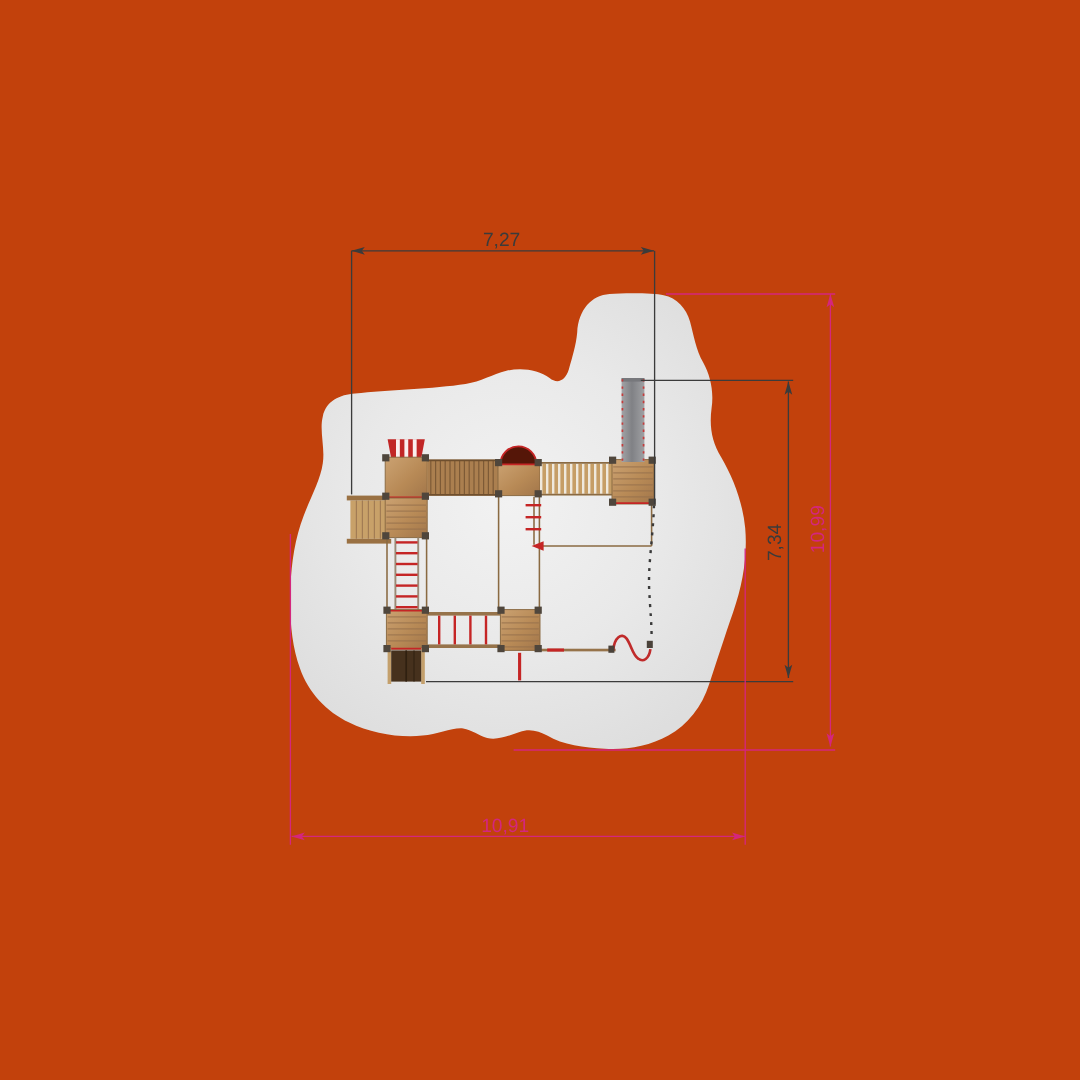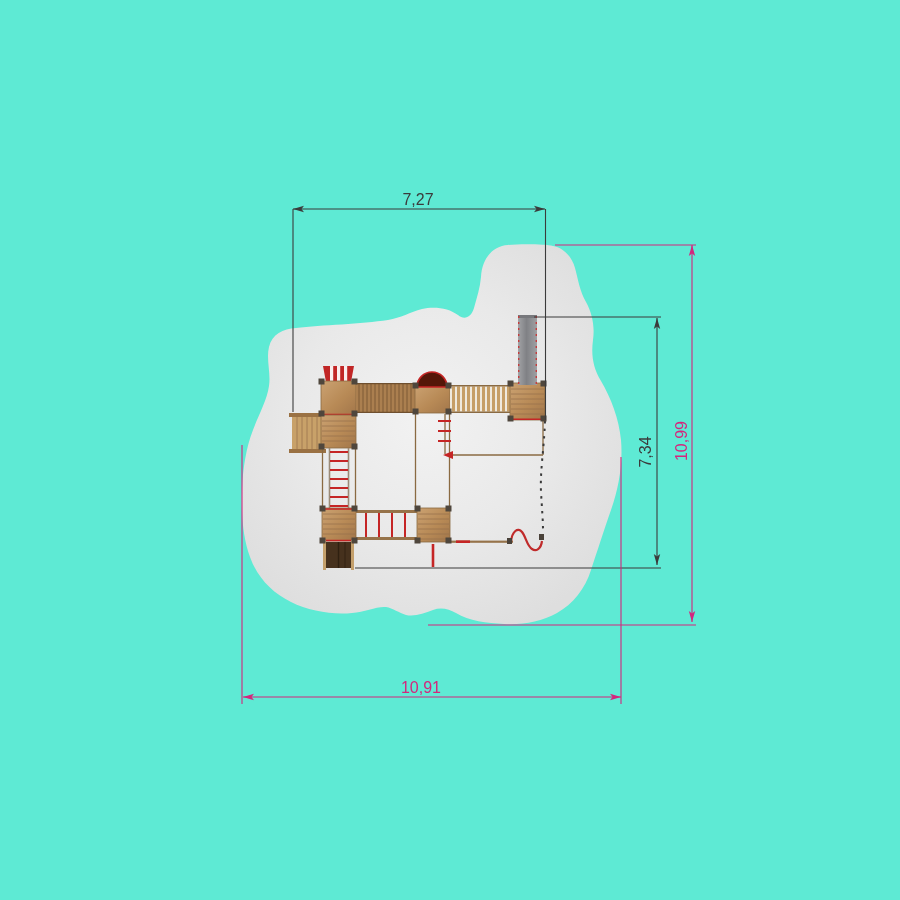--- a/index.html
+++ b/index.html
@@ -2,21 +2,21 @@
 <html style="--dim-dark: #3b3b3b; --dim-magenta: #d4267d; --red-accent: #c52525; --wood-dark: #7d5a36;"><head>
 <meta charset="utf-8">
 <style>
   :root{
     --dim-dark:#3b3b3b;
     --dim-magenta:#d4267d;
     --wood-dark:#7d5a36;
     --red-accent:#c52525;
   }
   html,body{margin:0;padding:0;background:#ffffff;}
-  .canvas{position:relative;width:900px;height:900px;background:#5eead4;overflow:hidden;
+  .canvas{position:relative;width:900px;height:900px;background:#c2410c;overflow:hidden;
           font-family:"Liberation Sans", sans-serif;}
   svg{display:block;}
   .dim-line-dark{stroke:var(--dim-dark);stroke-width:1.1;fill:none;}
   .dim-line-magenta{stroke:var(--dim-magenta);stroke-width:1.1;fill:none;}
   .arrow-dark{fill:var(--dim-dark);stroke:none;}
   .arrow-magenta{fill:var(--dim-magenta);stroke:none;}
   .dim-text-dark{fill:var(--dim-dark);font-size:16px;font-family:"Liberation Sans",sans-serif;}
   .dim-text-magenta{fill:var(--dim-magenta);font-size:16px;font-family:"Liberation Sans",sans-serif;}
   .frame-line{stroke:#8a6a42;stroke-width:1.3;fill:none;}
   .plank{stroke:#96704d;stroke-width:1;opacity:.75;}

